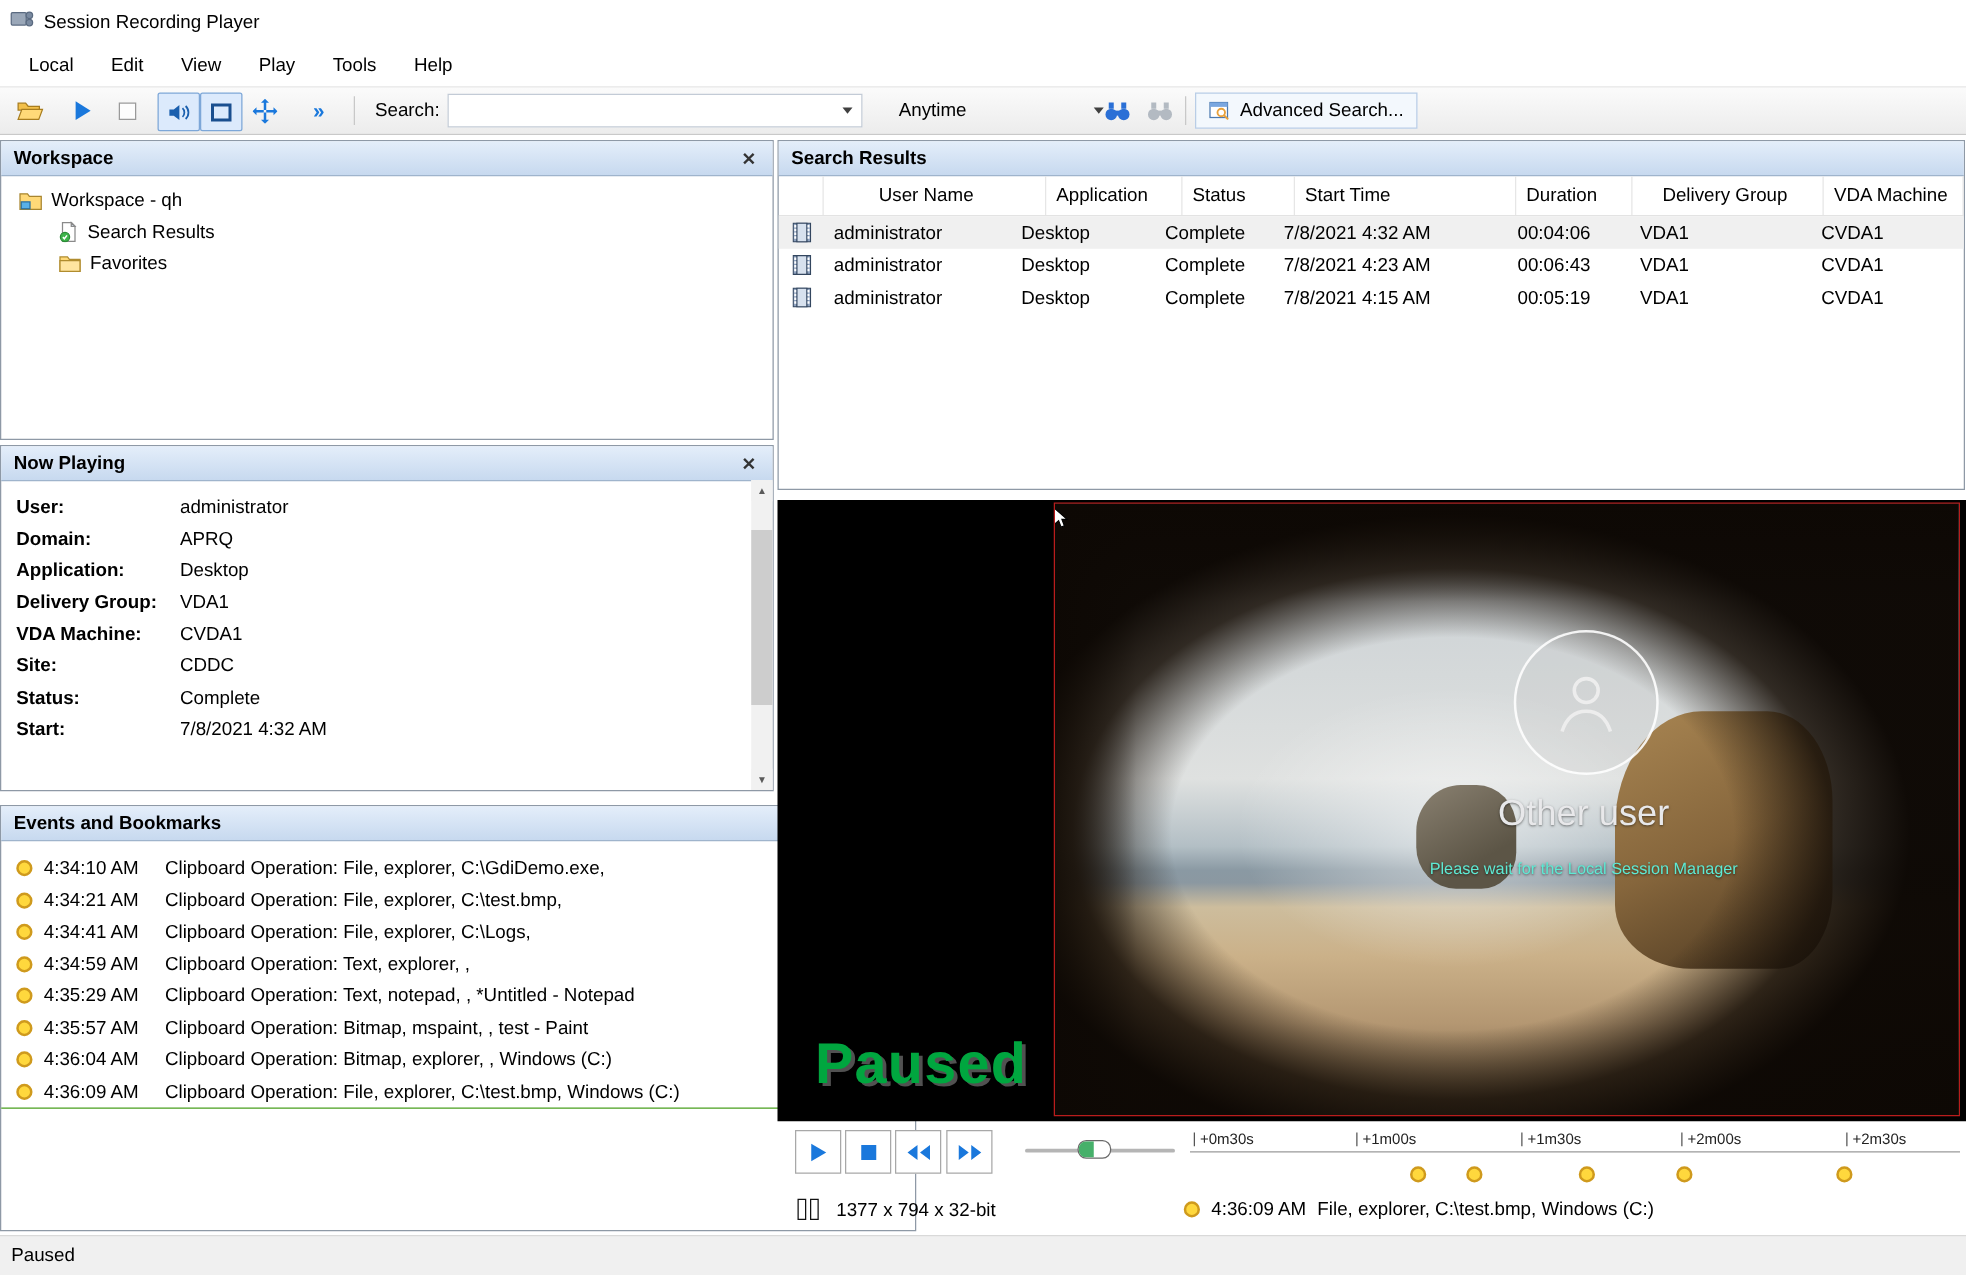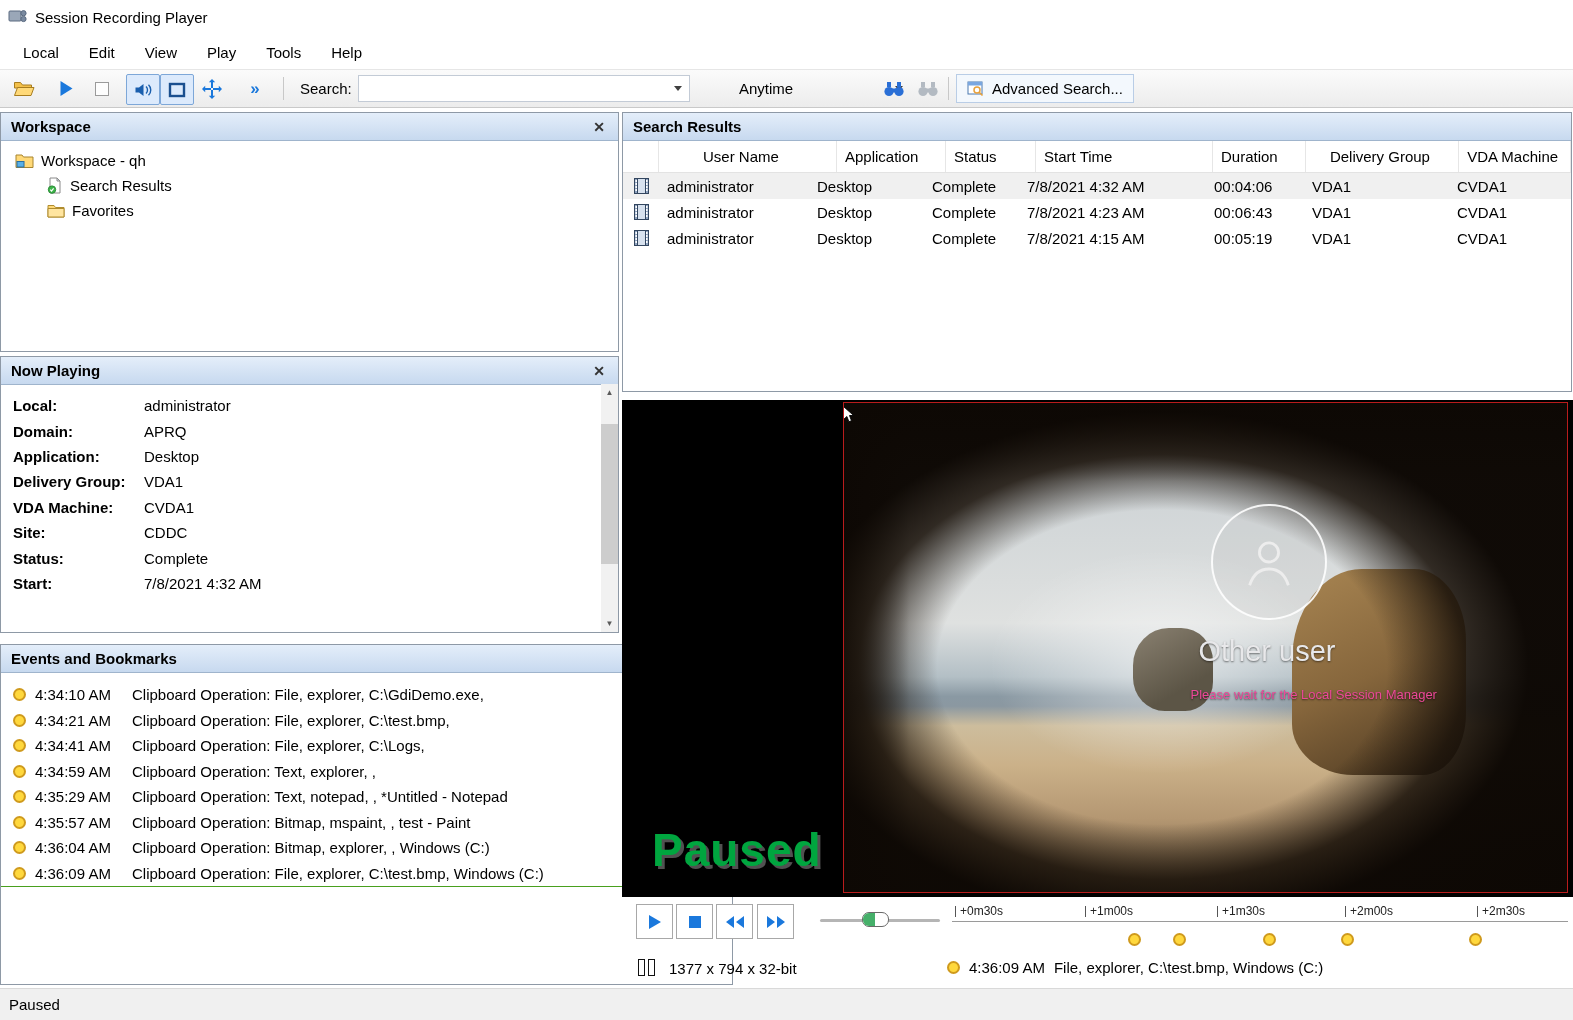--- a/index.html
+++ b/index.html
@@ -86,22 +86,22 @@
   .cave{position:absolute;inset:0;background:
       radial-gradient(ellipse 61% 63% at 44% 54%, rgba(0,0,0,0) 51%, rgba(26,18,10,.88) 69%, rgba(13,8,4,.99) 83%),
       radial-gradient(ellipse 45% 40% at 100% 100%, rgba(20,13,7,.92), rgba(0,0,0,0) 70%),
       linear-gradient(180deg, rgba(18,12,6,.96) 0%, rgba(18,12,6,0) 16%),
       linear-gradient(90deg, rgba(18,12,6,.9) 0%, rgba(18,12,6,0) 9%);}
   .avatar{position:absolute;left:calc(58.5% - 56px);top:101px;width:112px;height:112px;border-radius:50%;
           border:2px solid rgba(255,255,255,.88);background:rgba(190,190,190,.18);
           display:flex;align-items:center;justify-content:center;}
   .other-user{position:absolute;top:232px;left:calc(58.5% - 160px);width:320px;text-align:center;
               font-size:29px;color:#e8e8ea;text-shadow:0 1px 2px rgba(0,0,0,.5);}
-  .wait-text{position:absolute;top:284px;left:calc(58.5% - 170px);width:340px;text-align:right;
-             font-size:13px;color:#ec4899;text-shadow:0 1px 2px rgba(0,0,0,.6);}
+  .wait-text{position:absolute;top:284px;left:calc(58.5% - 170px);width:340px;text-align:center;
+             font-size:13px;color:#5eead4;text-shadow:0 1px 2px rgba(0,0,0,.6);}
   .cursor{position:absolute;left:-2px;top:2px;}
   .paused{position:absolute;left:30px;bottom:20px;font-size:46px;font-weight:bold;color:#00a63f;
           letter-spacing:1px;text-shadow:3px 3px 0 rgba(95,95,95,.85);}
 
   
   .controls{position:absolute;left:622px;top:900px;width:951px;height:50px;}
   .pbtn{position:absolute;top:4px;width:37px;height:35px;border:1px solid #a8a8a8;background:#fff;
         display:flex;align-items:center;justify-content:center;box-sizing:border-box;}
   .speed-slider{position:absolute;left:198px;top:12px;width:120px;height:16px;}
   .slider-track{position:absolute;top:7px;left:0;right:0;height:3px;background:#b5b5b5;border-radius:2px;}
@@ -190,21 +190,21 @@
     </div>
     <div class="tb tb-btn" style="left:238px">
       <span class="chev">››</span>
     </div>
     <div class="tb-sep" style="left:283px"></div>
     <div class="tb-label" style="left:300px">Search:</div>
     <div class="combo search-combo" style="left:358px;width:332px;">
       <span></span>
       <span class="combo-arrow"></span>
     </div>
-    <div class="combo" style="left:732px;width:178px;justify-content:flex-end;">
+    <div class="combo" style="left:712px;width:178px;justify-content:flex-end;">
       <span>Anytime</span>
       <span class="combo-arrow"></span>
     </div>
     <div class="tb tb-btn" style="left:878px">
       <svg width="22" height="16" viewBox="0 0 22 16">
         <rect x="4" y="1" width="4" height="5" fill="#2a6fd6"></rect>
           <rect x="14" y="1" width="4" height="5" fill="#2a6fd6"></rect>
         <circle cx="6" cy="10.5" r="4.6" fill="#2a6fd6"></circle>
           <circle cx="16" cy="10.5" r="4.6" fill="#2a6fd6"></circle>
         <rect x="9" y="7.5" width="4" height="4" fill="#2a6fd6"></rect>
@@ -263,21 +263,21 @@
     </div>
   </div>
 
   <div class="panel" id="nowplaying-panel">
     <div class="panel-header">
       <span>Now Playing</span>
       <span class="panel-close">✕</span>
     </div>
     <div class="np-body">
         <div class="np-row">
-          <span class="np-label">Local:</span>
+          <span class="np-label">User:</span>
           <span class="np-value">administrator</span>
         </div>
         <div class="np-row">
           <span class="np-label">Domain:</span>
           <span class="np-value">APRQ</span>
         </div>
         <div class="np-row">
           <span class="np-label">Application:</span>
           <span class="np-value">Desktop</span>
         </div>

